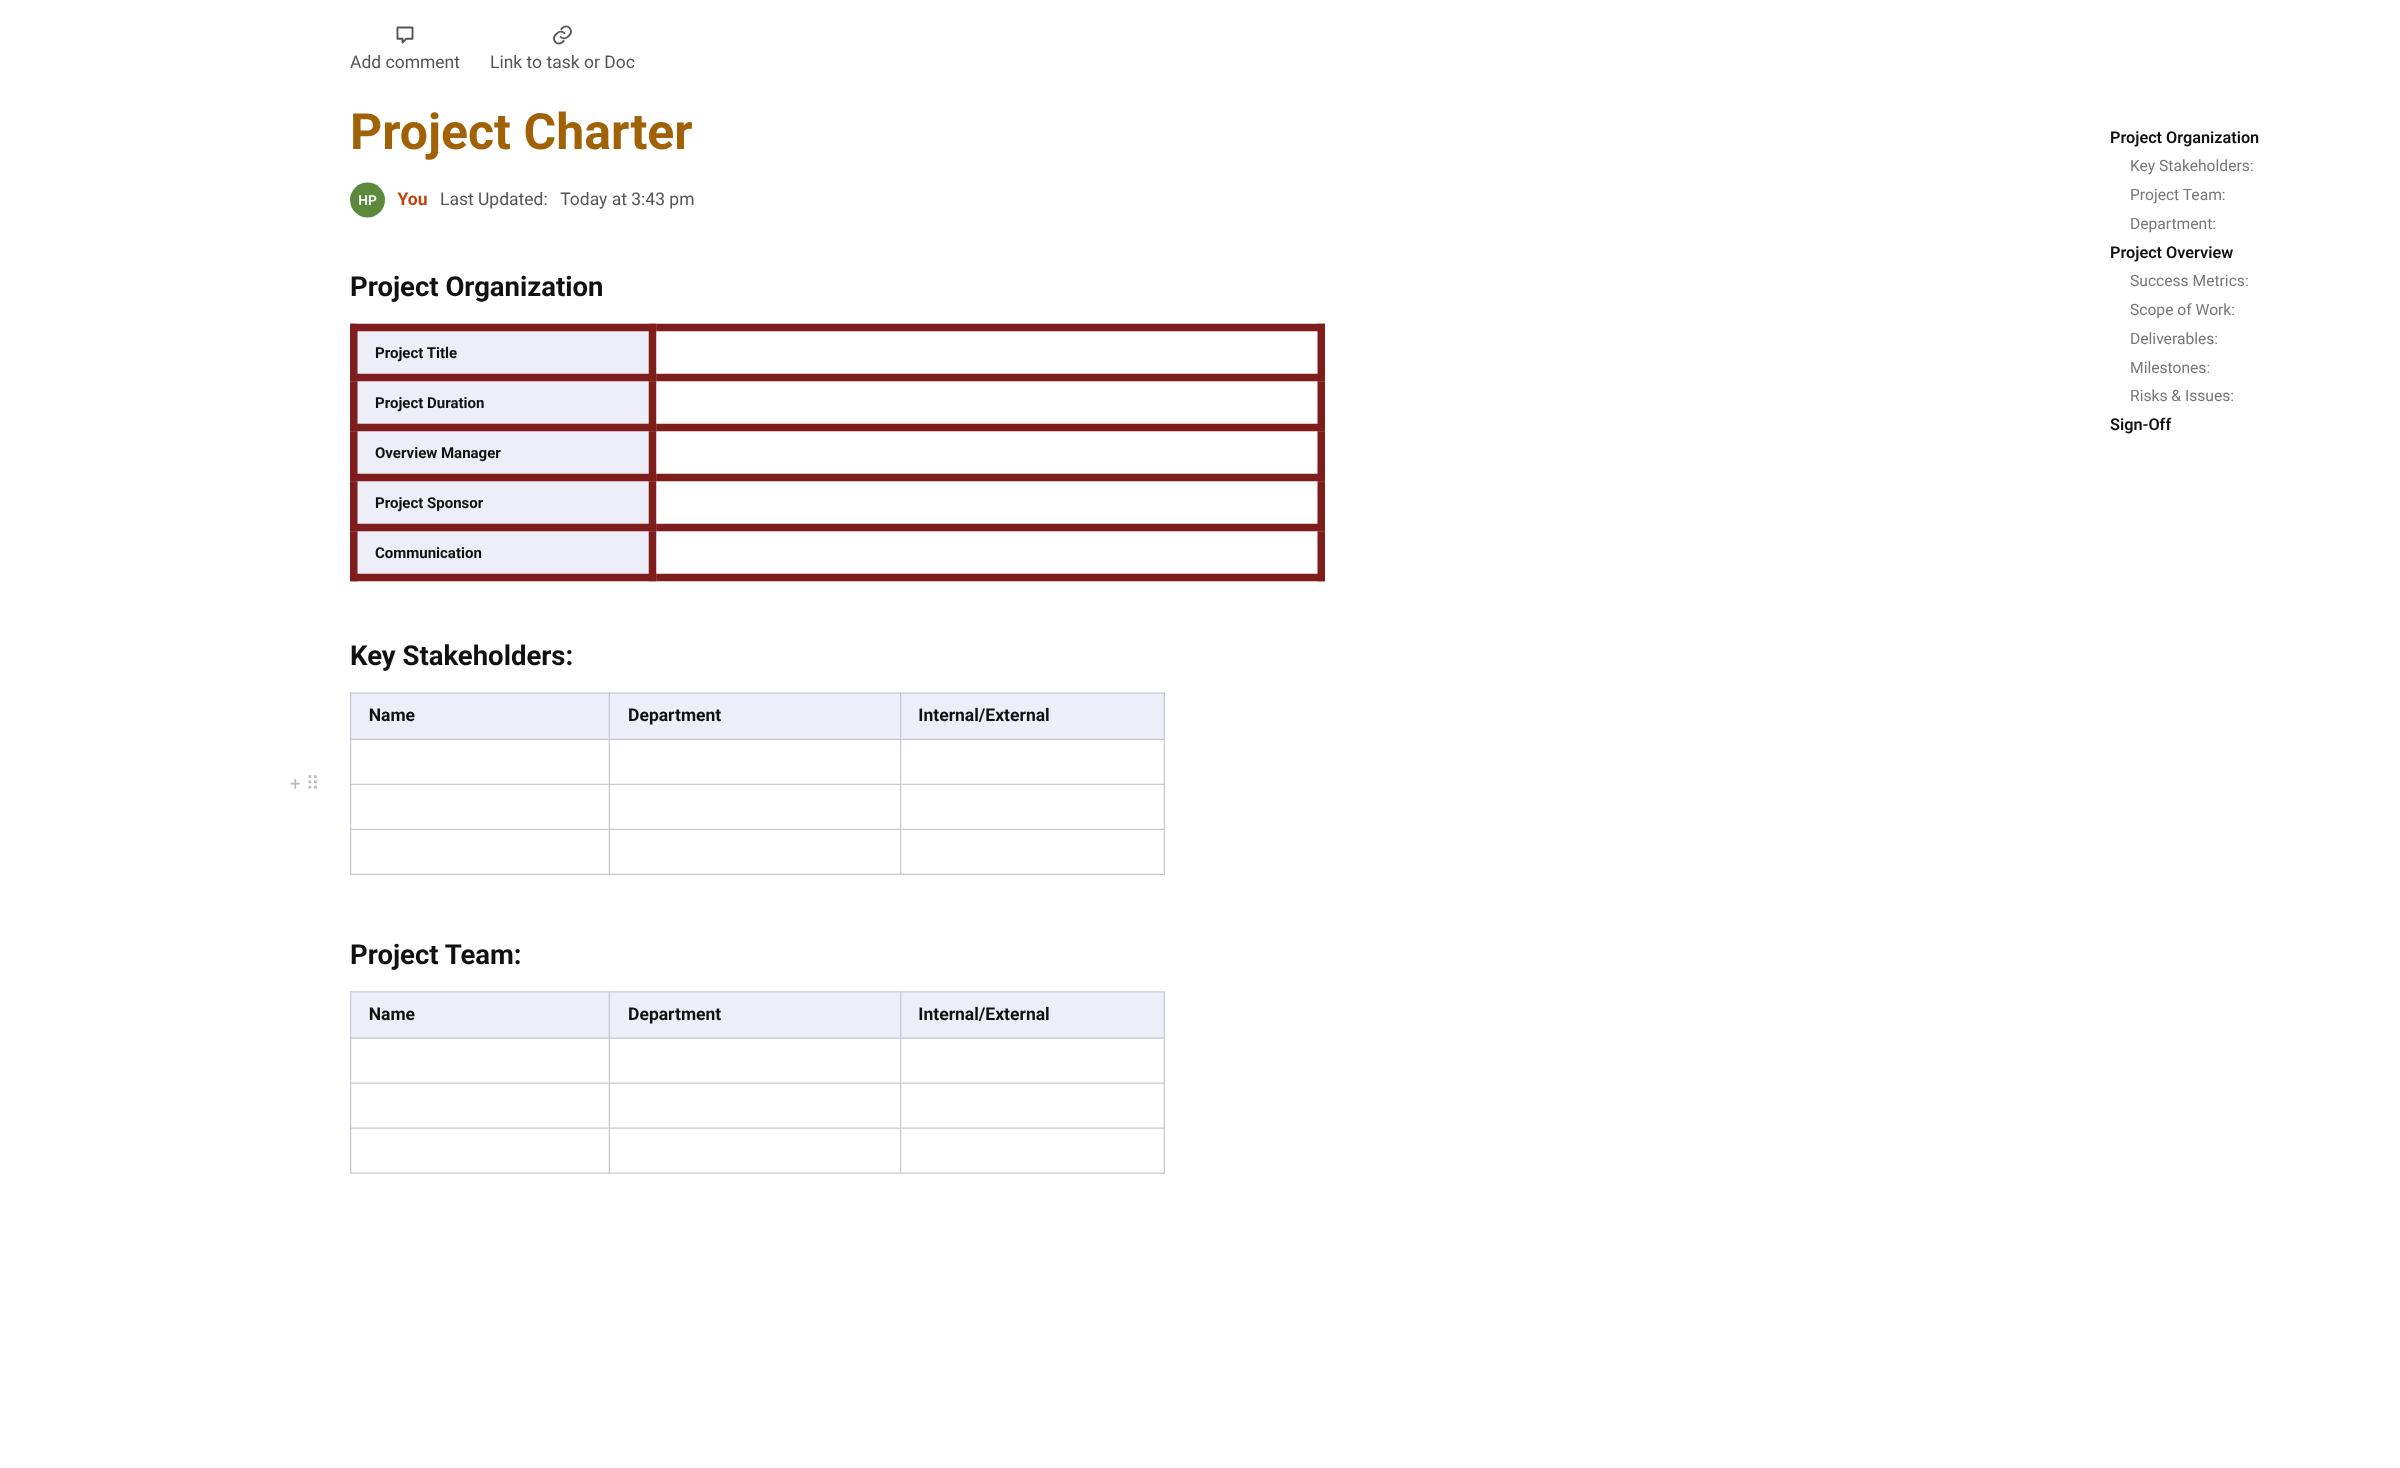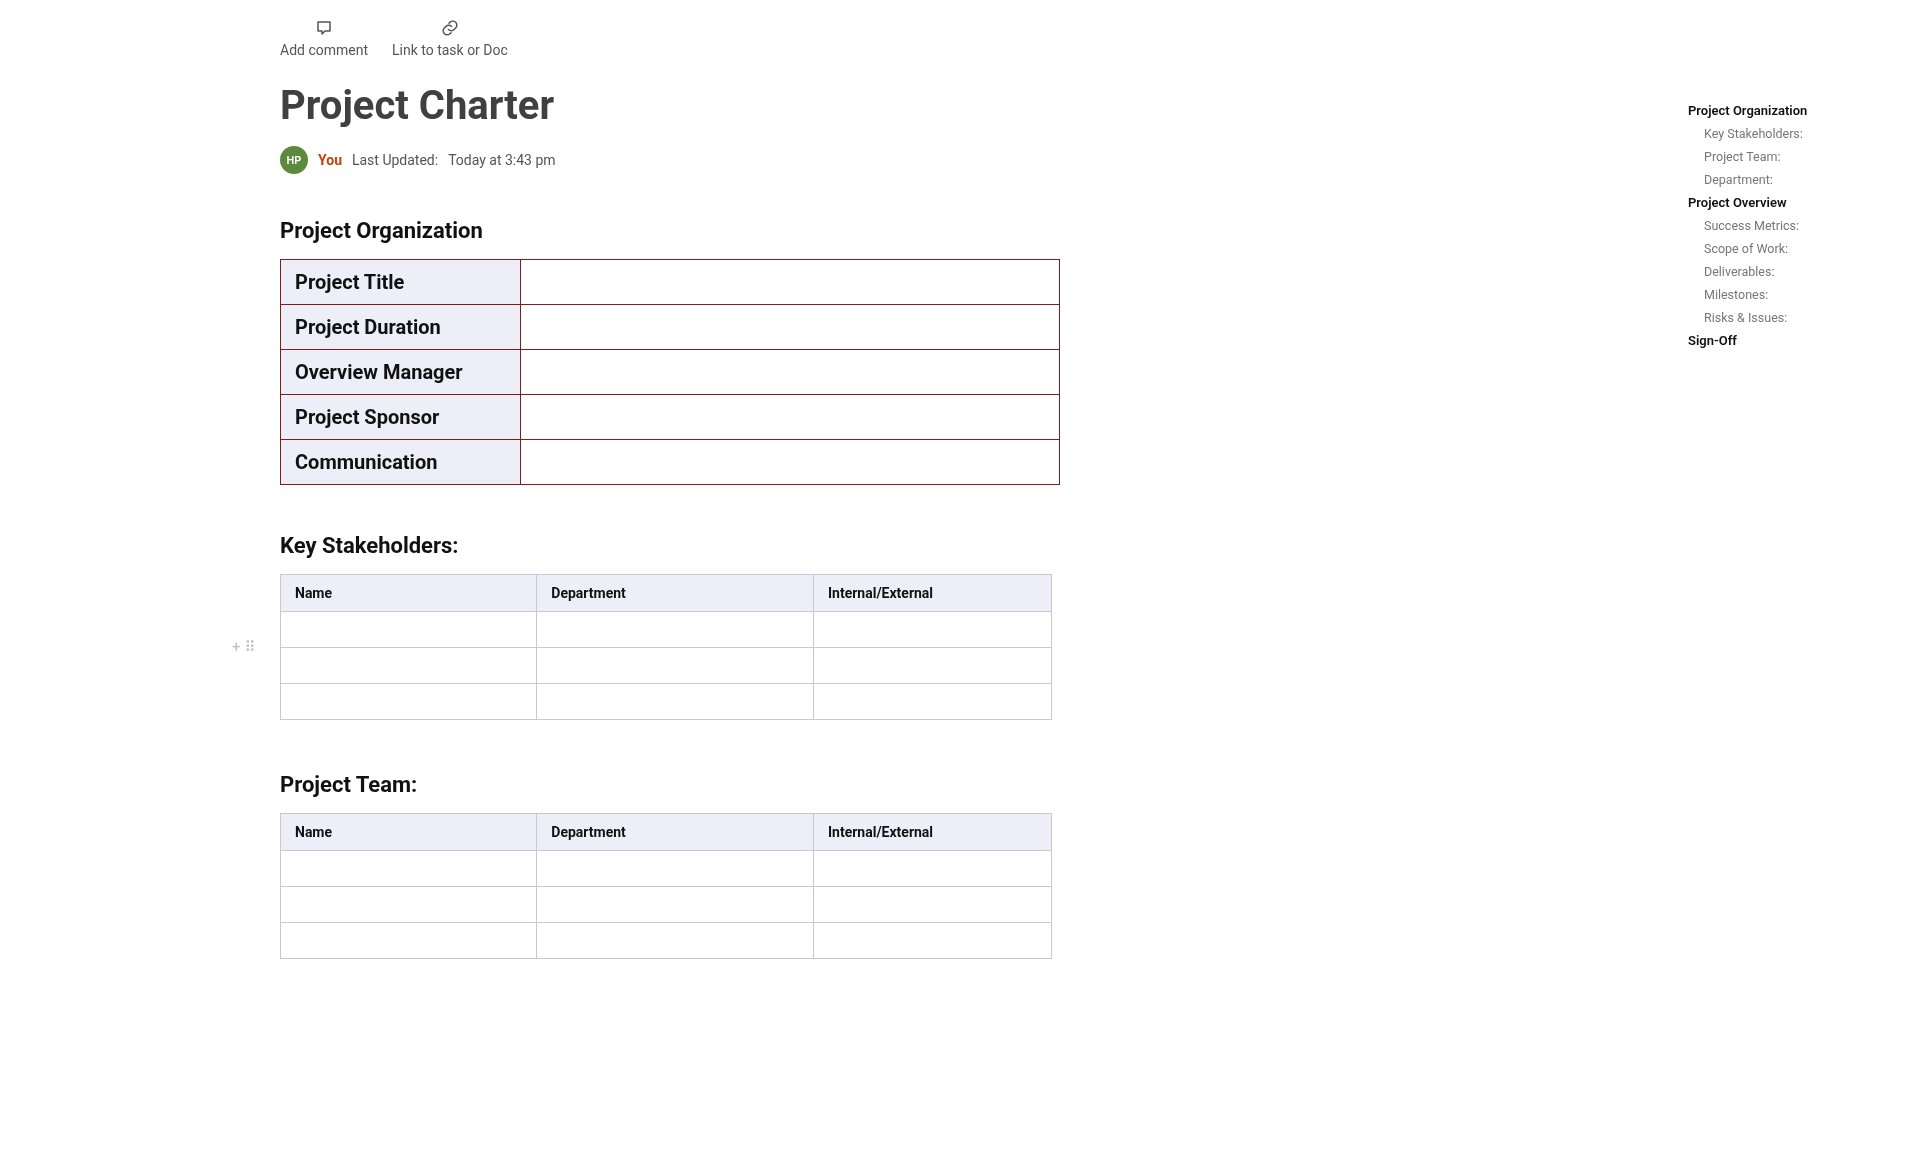--- a/index.html
+++ b/index.html
@@ -36,21 +36,21 @@
     }
 
     .toolbar-icon {
       width: 16px;
       height: 16px;
     }
 
     .doc-title {
       font-size: 40px;
       font-weight: 700;
-      color: #404040;
+      color: #a16207;
       margin-bottom: 16px;
       line-height: 1.2;
     }
 
     .author-row {
       display: flex;
       align-items: center;
       gap: 10px;
       margin-bottom: 44px;
       font-size: 14px;
@@ -87,40 +87,40 @@
     }
 
     
     .info-table {
       width: 780px;
       border-collapse: collapse;
       margin-bottom: 8px;
     }
 
     .info-table td {
-      border: 1px solid #7f1d1d;
+      border: 6px solid #7f1d1d;
       padding: 10px 14px;
-      font-size: 20px;
+      font-size: 12px;
     }
 
     .info-table td.label-cell {
       background: #eeeef8;
       font-weight: 700;
       width: 240px;
       color: #111;
     }
 
     .info-table td.value-cell {
       background: #ffffff;
       width: 540px;
     }
 
     
     .data-table {
-      width: 772px;
+      width: 652px;
       border-collapse: collapse;
     }
 
     .data-table th {
       border: 1px solid #c8c8d4;
       padding: 10px 14px;
       font-size: 14px;
       font-weight: 700;
       background: #eeeef8;
       text-align: left;

